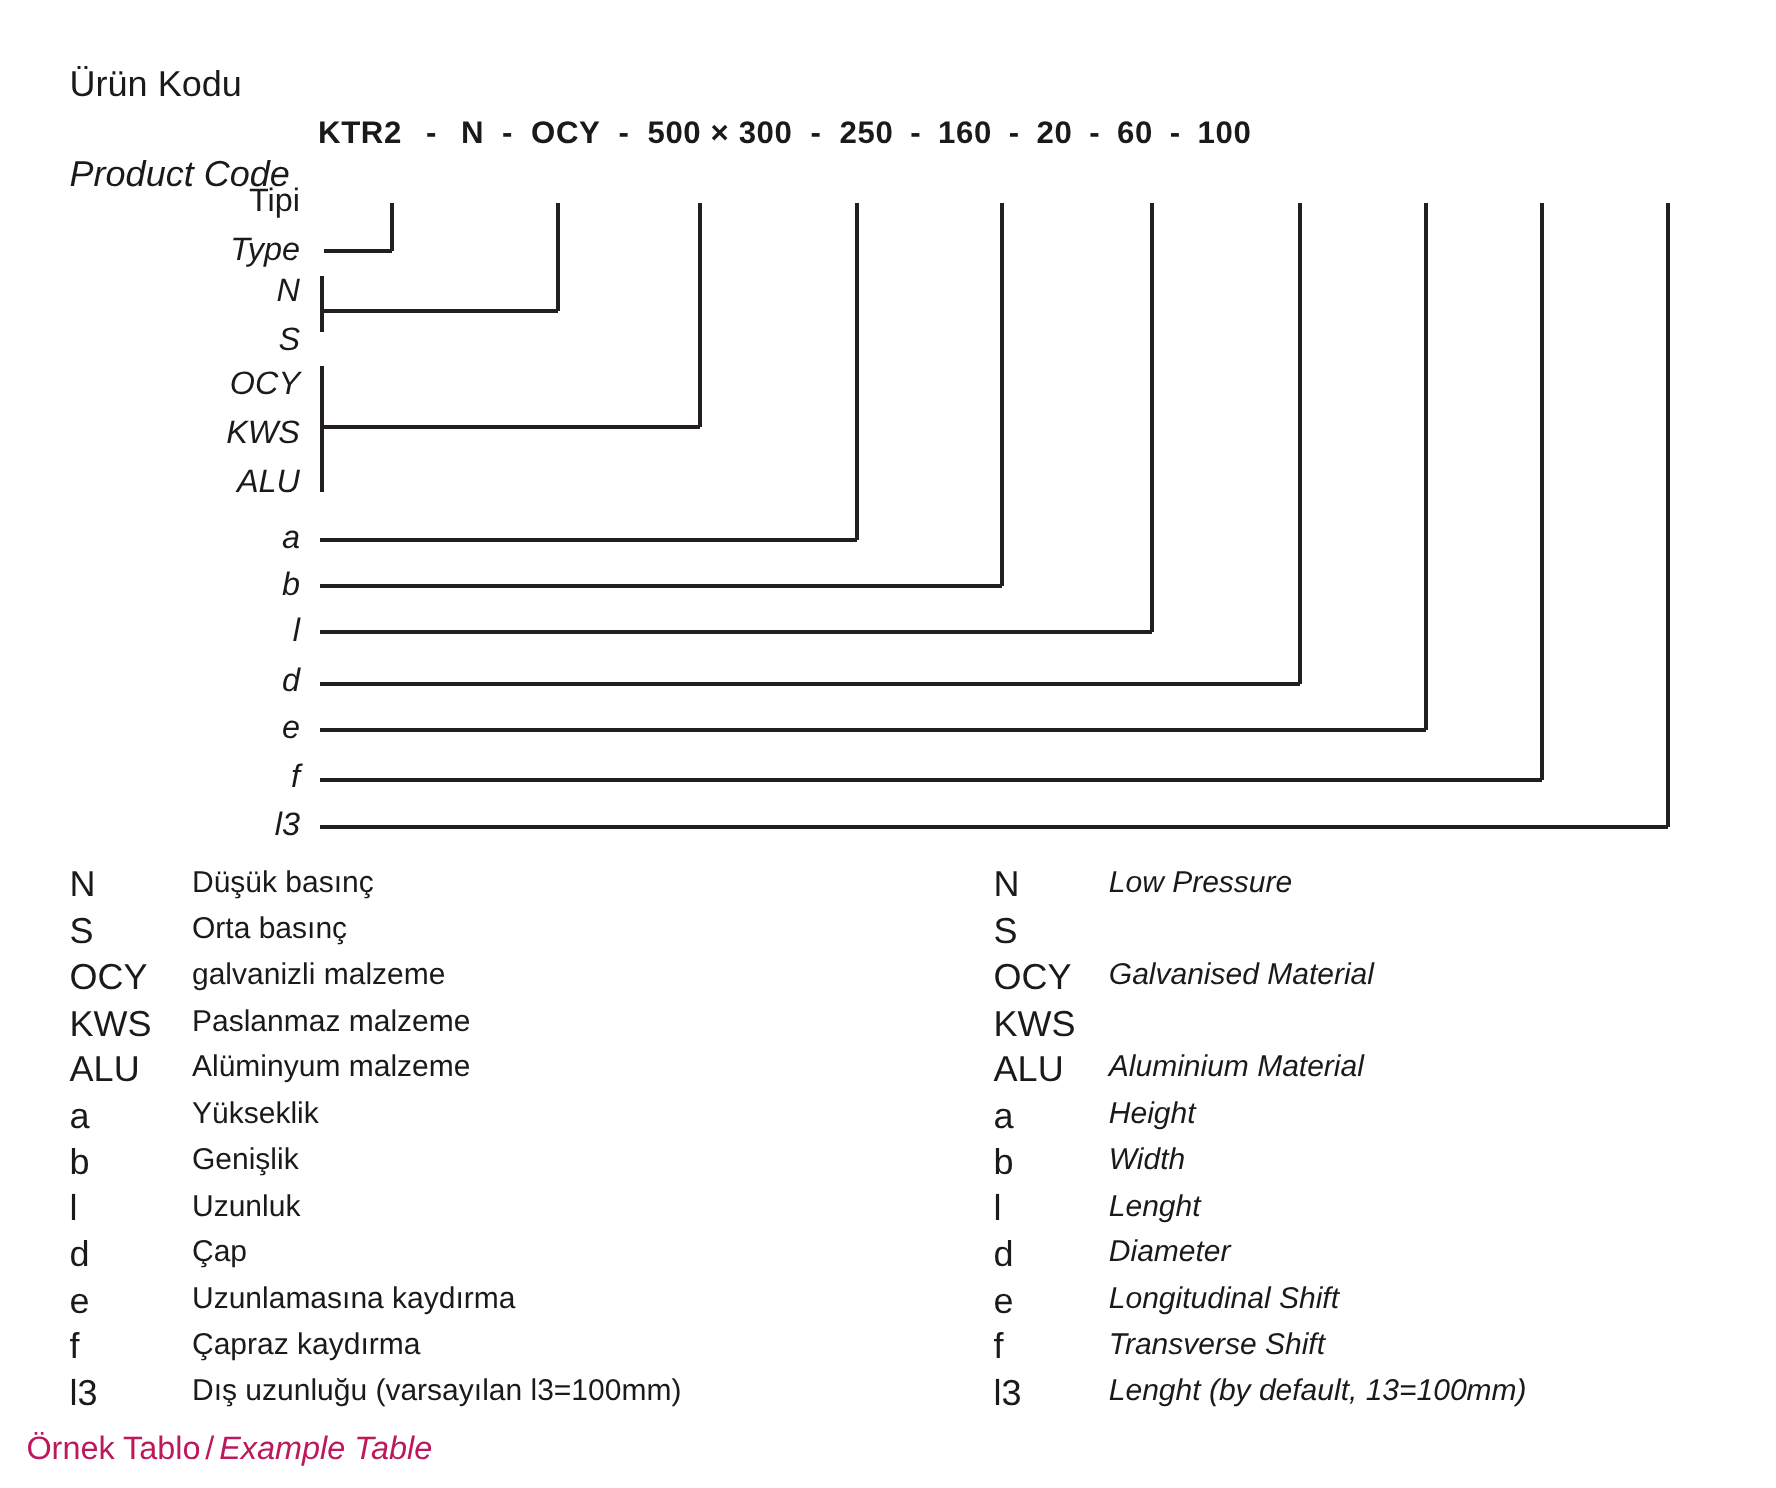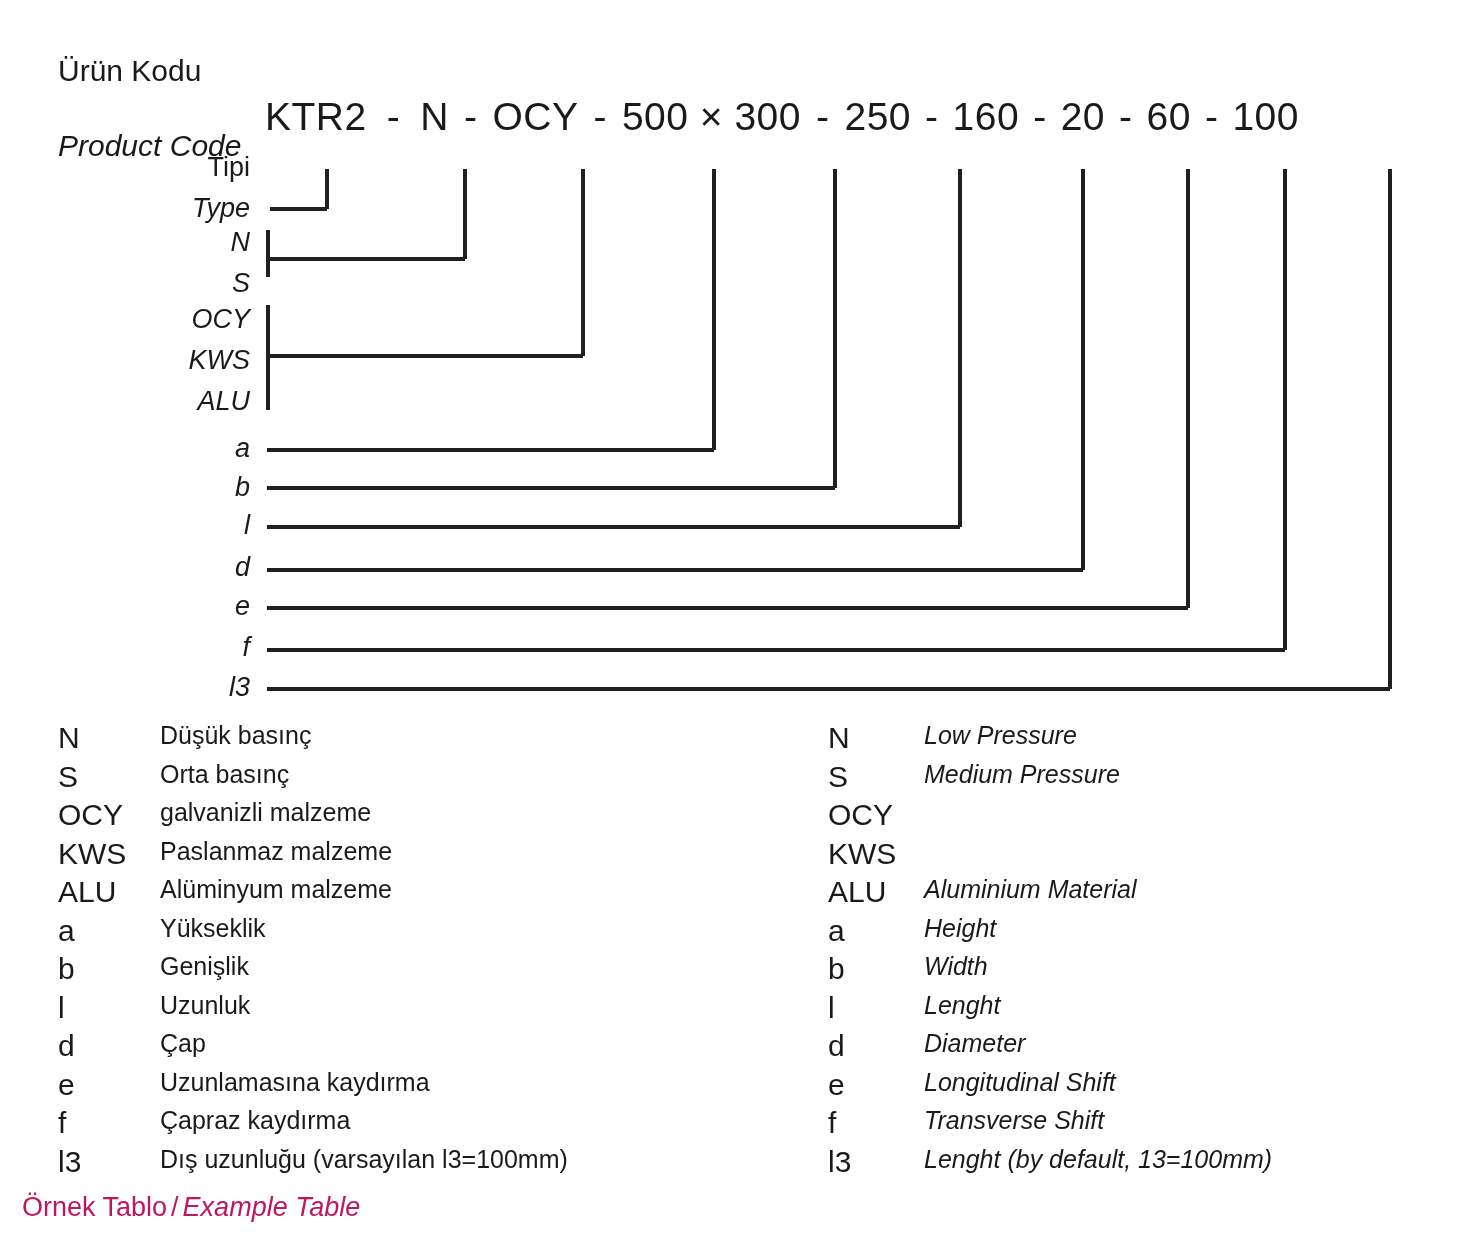--- a/index.html
+++ b/index.html
@@ -30,22 +30,22 @@
     line-height: 1;
     white-space: nowrap;
   }
   #hdr-tr   { top: 56px; }
   #hdr-en   { top: 99px; font-style: italic; margin-top: 32px; }
 
   #code-string {
     position: absolute;
     left: 265px;
     top: 95px;
-    font-size: 39px;
-    font-weight: normal;
+    font-size: 26px;
+    font-weight: bold;
     letter-spacing: 0.5px;
     white-space: nowrap;
     display: flex;
     align-items: baseline;
   }
   #code-string .tok   { display: inline-block; }
   #code-string .sep   { display: inline-block; }
 
   
   #diagram {
@@ -244,24 +244,24 @@
         <span class="legend-desc">Dış uzunluğu (varsayılan l3=100mm)</span>
       </div>
     </div>
   <div class="legend-col" id="legend-en">
       <div class="legend-row">
         <span class="legend-key">N</span>
         <span class="legend-desc">Low Pressure</span>
       </div>
       <div class="legend-row">
         <span class="legend-key">S</span>
-        <span class="legend-desc">Medium Pressure</span>
       </div>
       <div class="legend-row">
         <span class="legend-key">OCY</span>
+        <span class="legend-desc">Galvanised Material</span>
       </div>
       <div class="legend-row">
         <span class="legend-key">KWS</span>
       </div>
       <div class="legend-row">
         <span class="legend-key">ALU</span>
         <span class="legend-desc">Aluminium Material</span>
       </div>
       <div class="legend-row">
         <span class="legend-key">a</span>

